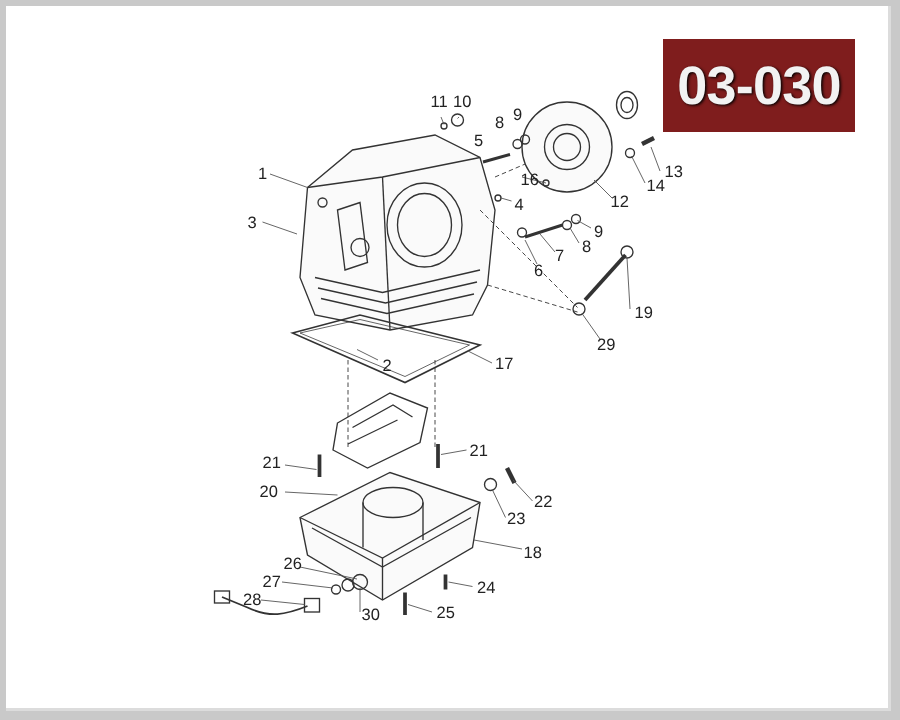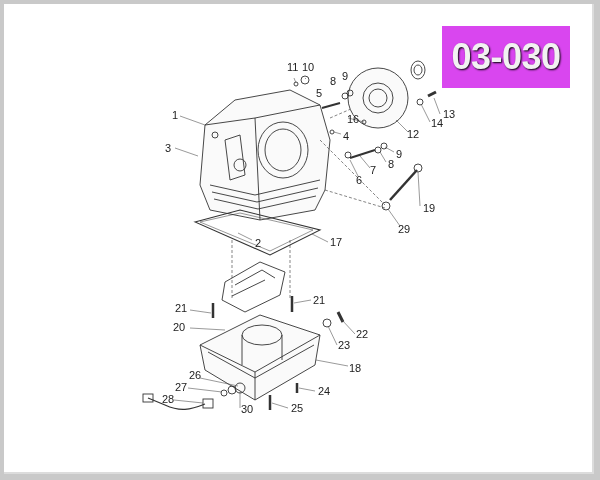--- a/index.html
+++ b/index.html
@@ -1,18 +1,18 @@
 <!DOCTYPE html>
 <html><head>
 <meta charset="utf-8">
 <style>
   html, body { margin: 0; padding: 0; }
   body { width: 600px; height: 480px; background: #c9c9c9; font-family: "Liberation Sans", sans-serif; overflow: hidden; }
   .frame { position: absolute; left: 4px; top: 4px; width: 590px; height: 470px; background: #fff; border-right: 2px solid #dcdcdc; border-bottom: 2px solid #dcdcdc; box-sizing: border-box; }
-  .badge { position: absolute; left: 442px; top: 26px; width: 128px; height: 62px; background: #d946ef; display: flex; align-items: center; justify-content: center; }
+  .badge { position: absolute; left: 442px; top: 26px; width: 128px; height: 62px; background: #7f1d1d; display: flex; align-items: center; justify-content: center; }
   .badge span { color: #f2f2f2; font-family: "Liberation Sans", sans-serif; font-weight: bold; font-size: 36px; letter-spacing: -0.5px; text-shadow: 1px 1px 2px #000; }
   svg.diagram { position: absolute; left: 0; top: 0; }
   .lbl { font-family: "Liberation Sans", sans-serif; font-size: 11px; fill: #222; }
 </style>
 </head>
 <body>
 
 <div class="frame"></div>
 
 <svg class="diagram" width="600" height="480" viewBox="0 0 600 480">

